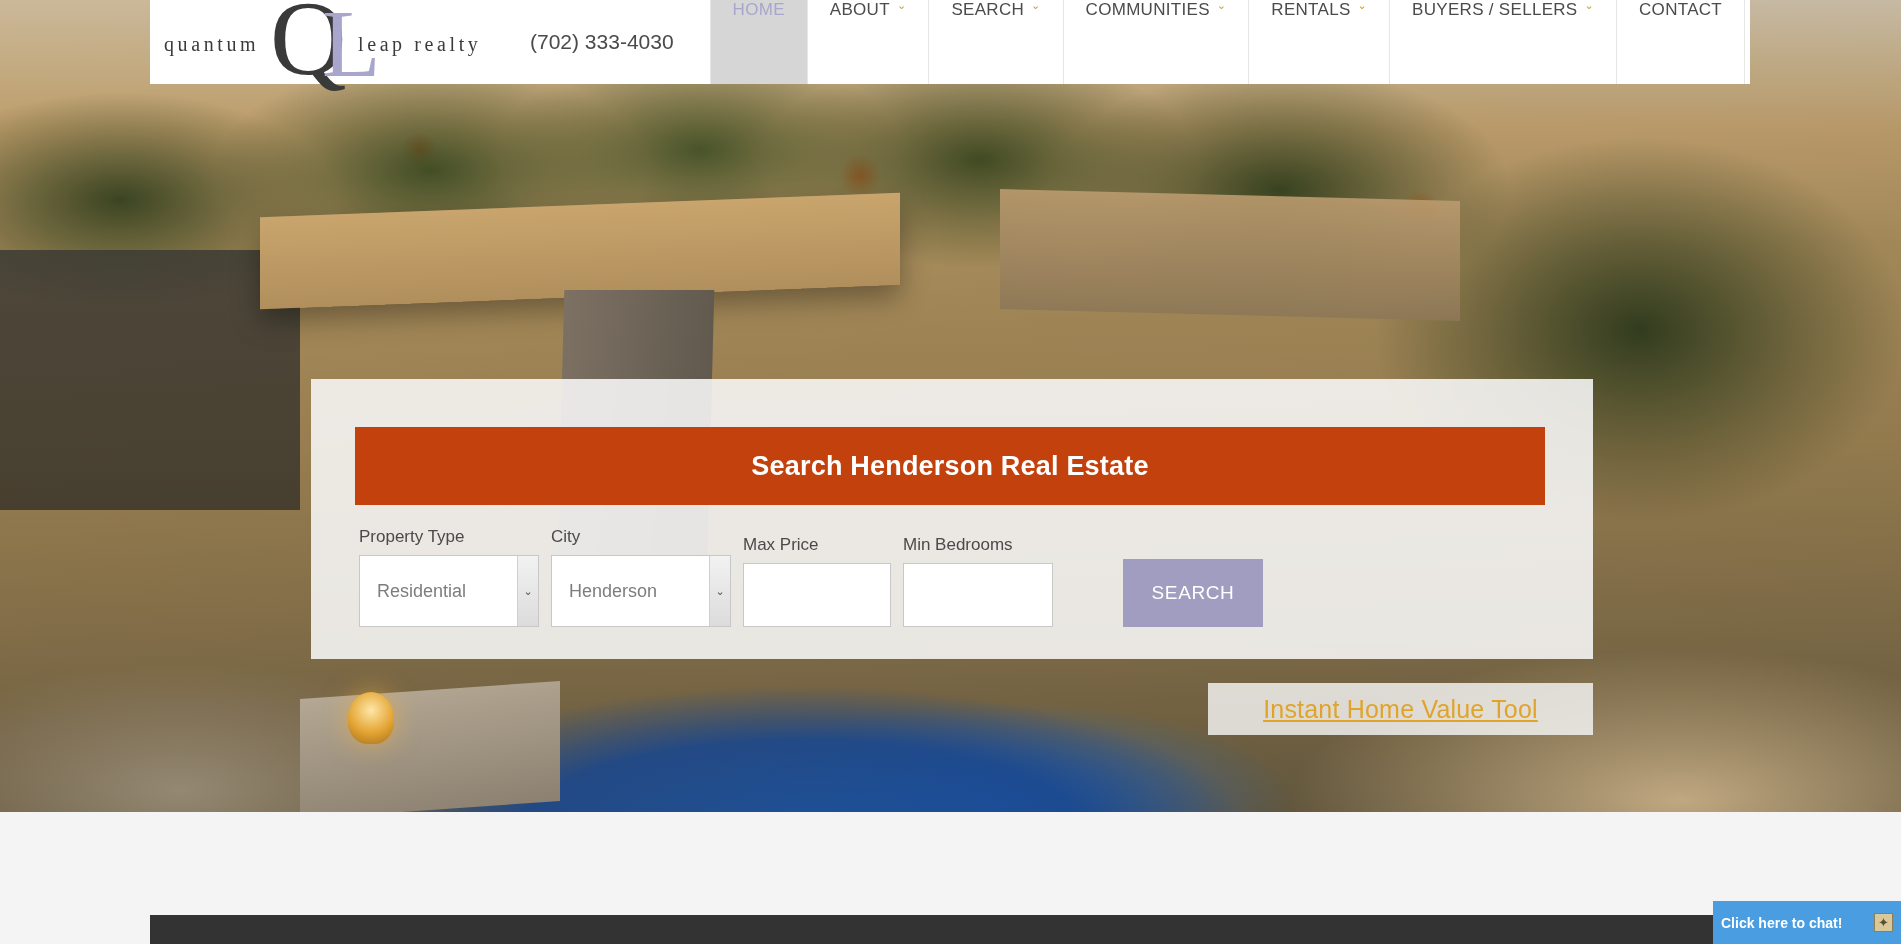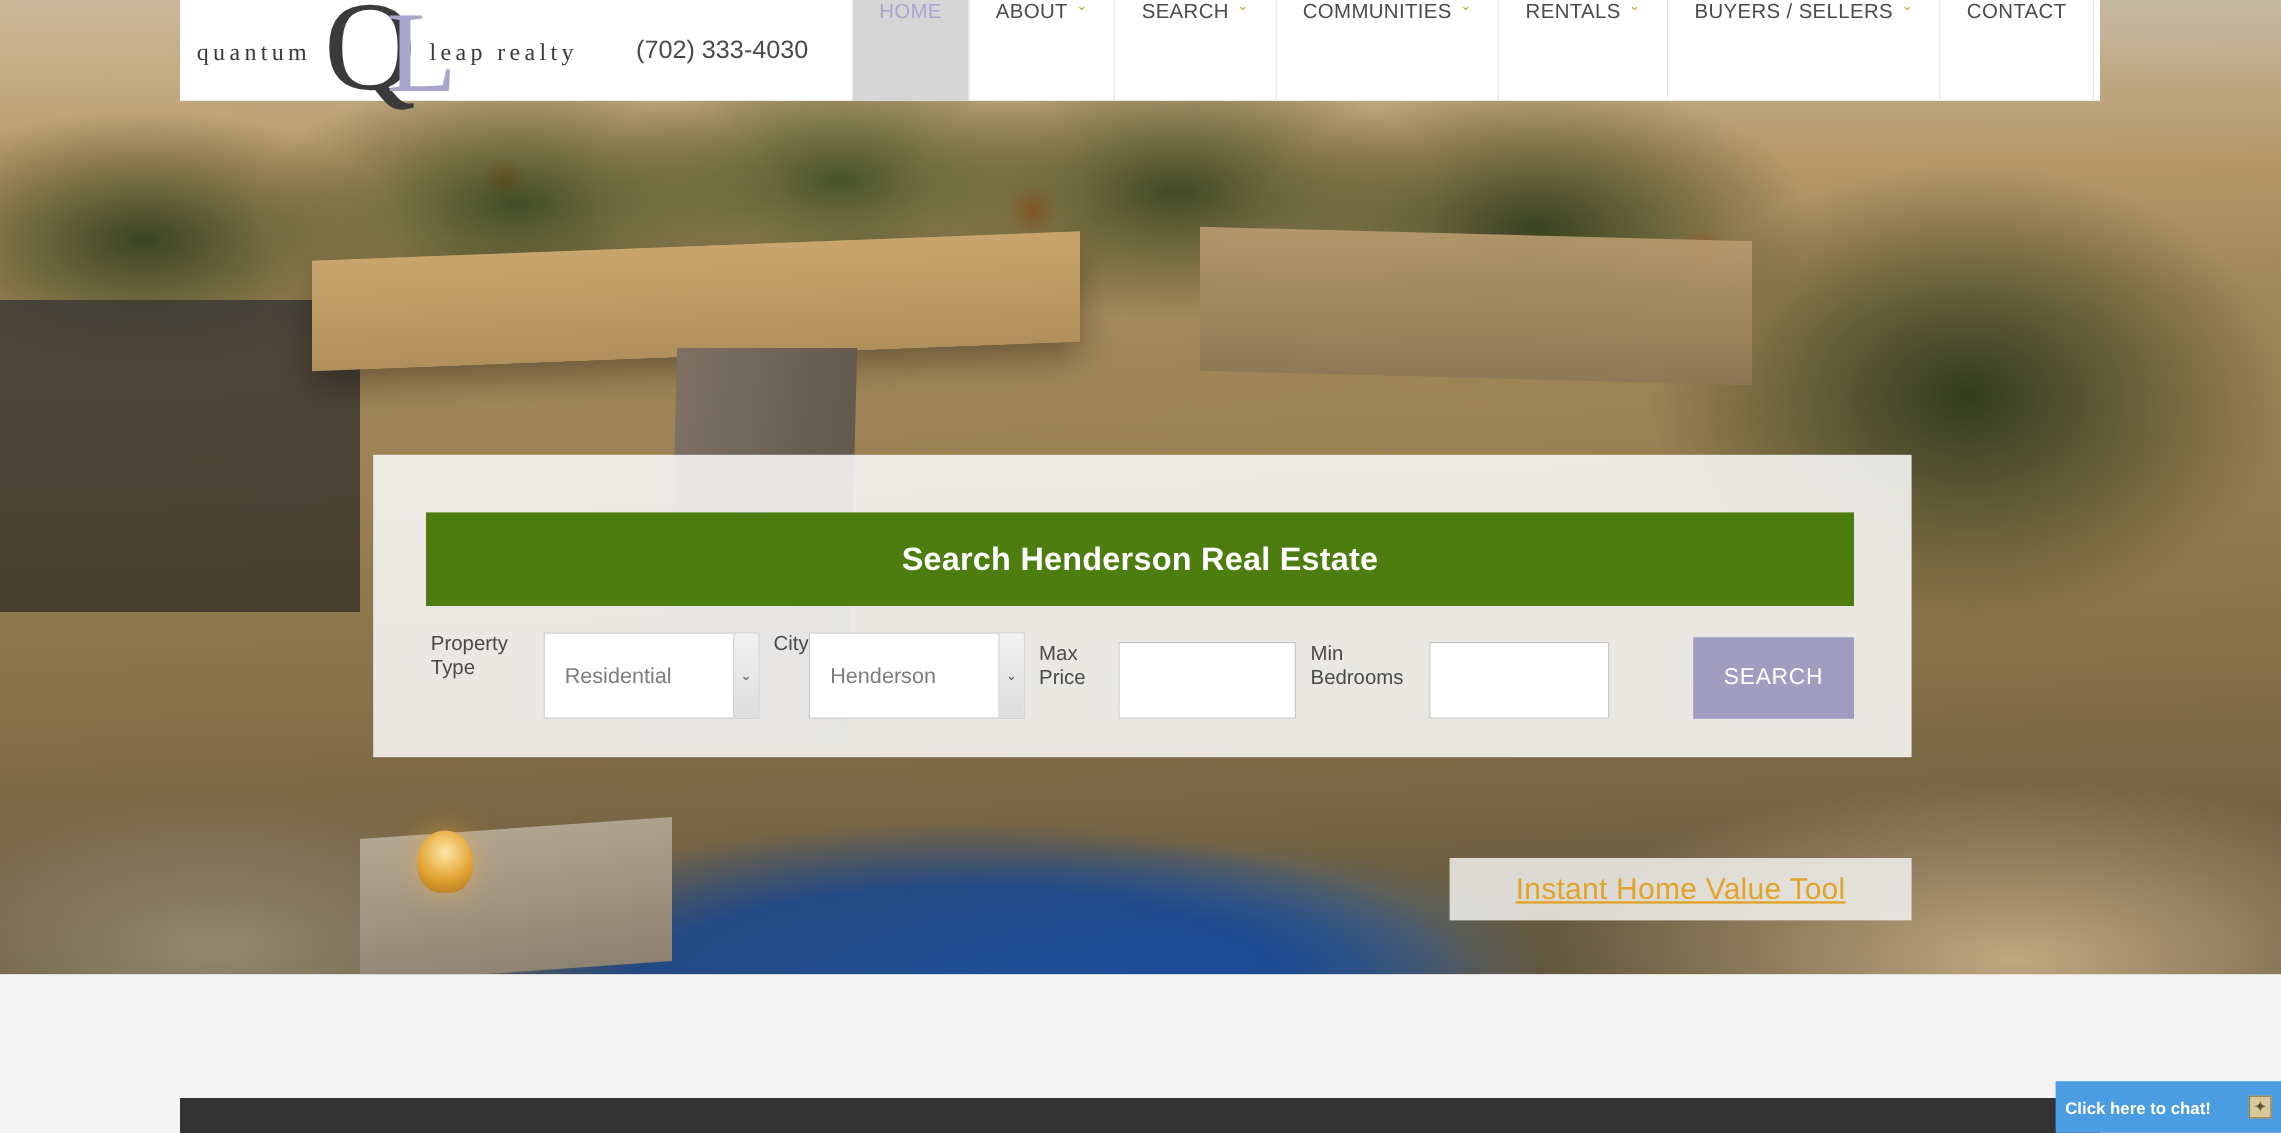--- a/index.html
+++ b/index.html
@@ -127,36 +127,36 @@
     position: absolute;
     left: 311px; top: 379px;
     width: 1282px;
     background: rgba(248,248,248,0.88);
     z-index: 30;
     padding-bottom: 32px;
   }
   .search-title-bar {
     margin: 48px 48px 0 44px;
     height: 78px;
-    background: #4d7c0f;
+    background: #c2410c;
     display: flex; align-items: center; justify-content: center;
   }
   .search-title {
     color: #ffffff;
     font-size: 27px;
     font-weight: bold;
     letter-spacing: .2px;
   }
   .search-form {
     display: flex;
     align-items: flex-end;
     padding: 22px 48px 0 48px;
     gap: 12px;
   }
-  .field { display: flex; }
+  .field { display: flex; flex-direction: column; }
   .field-label {
     font-size: 17px;
     color: #4a4a4a;
     margin-bottom: 8px;
   }
   .sel {
     -webkit-appearance: none; appearance: none;
     width: 180px; height: 72px;
     background: #ffffff;
     border: 1px solid #c8c8c8;
@@ -198,21 +198,20 @@
   }
 
   
   .home-value-strip {
     position: absolute;
     left: 1208px; top: 683px;
     width: 385px; height: 52px;
     background: rgba(245,245,245,0.82);
     display: flex; align-items: center; justify-content: center;
     z-index: 31;
-    margin-top: 32px;
   }
   .home-value-link {
     color: #e0a42a;
     font-size: 25px;
     letter-spacing: .2px;
     cursor: pointer;
   }
 
   
   .below {

